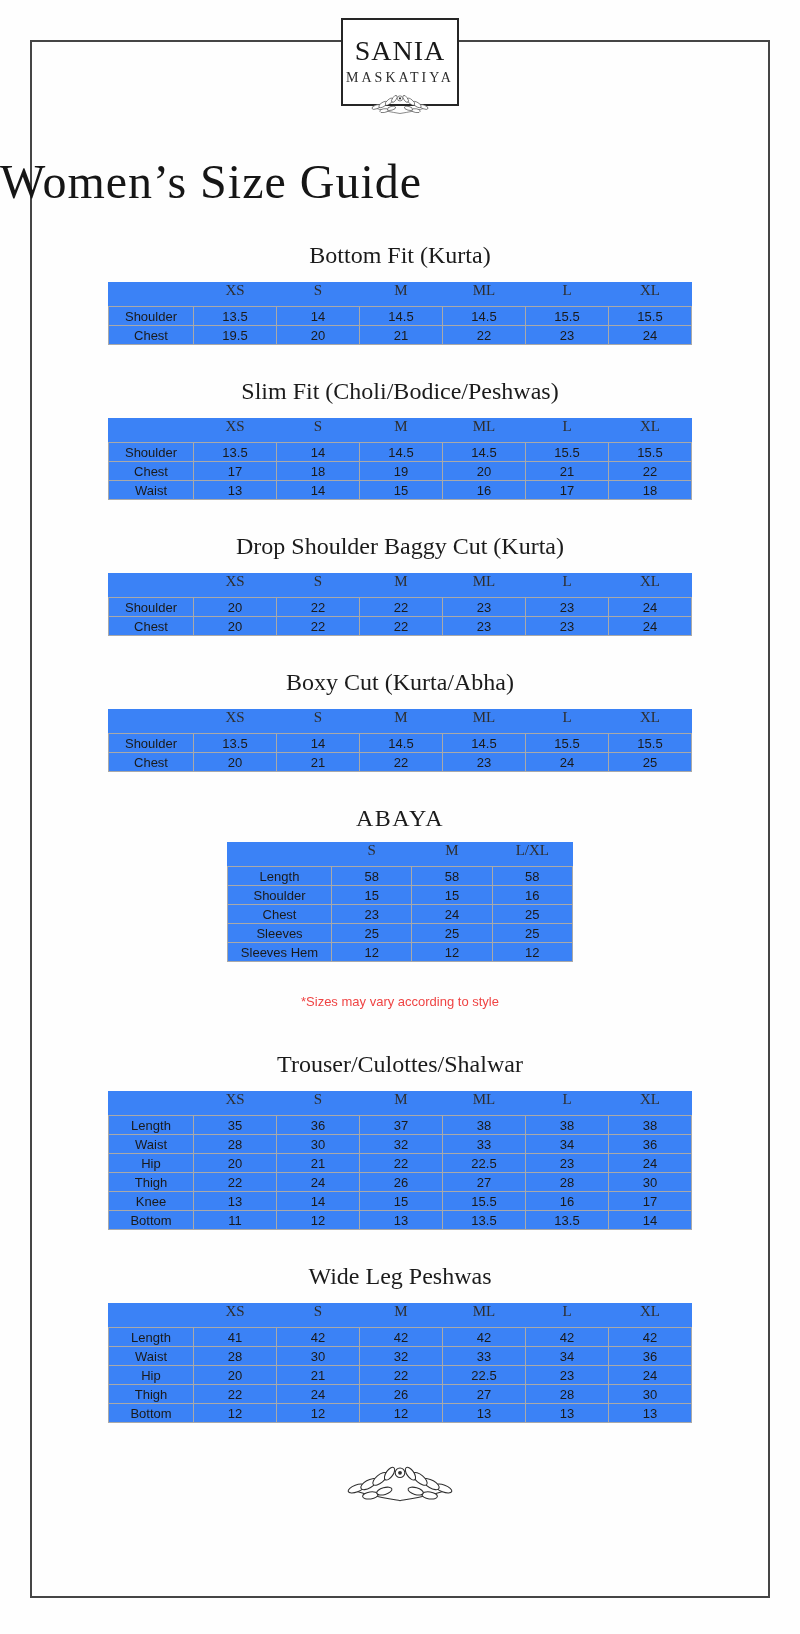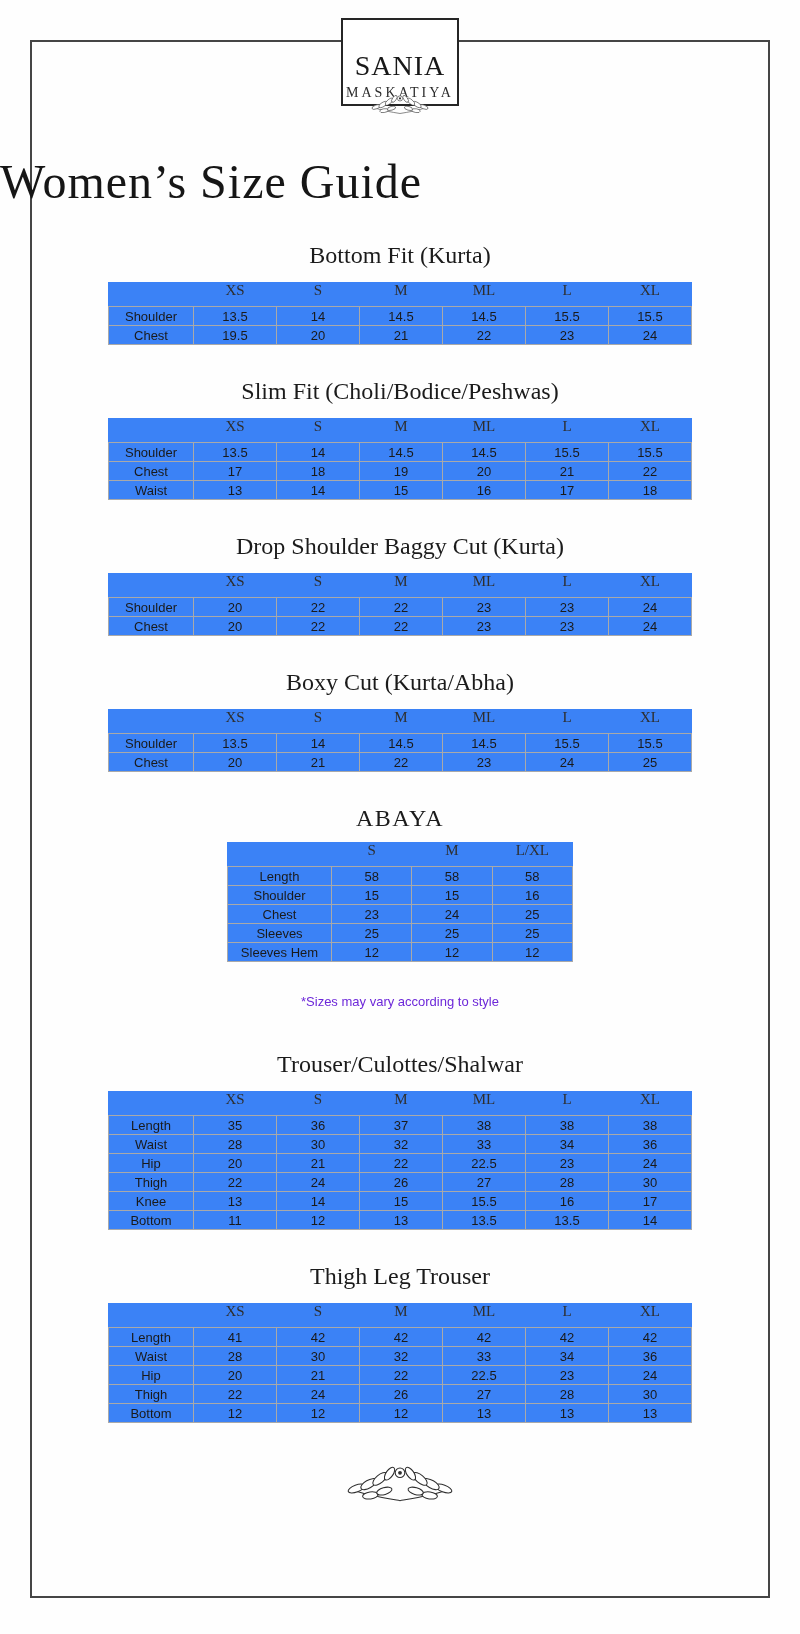--- a/index.html
+++ b/index.html
@@ -25,21 +25,21 @@
     z-index:1;
   }
   
   .brand { position:relative; text-align:center; padding-top:18px; z-index:2; }
   .logo-box {
     position:relative;
     display:inline-block;
     width:118px; height:88px;
     border:2px solid #262626;
     background:#fff;
-    padding-top:31px;
+    padding-top:16px;
   }
   .brand-name {
     font-family:"Liberation Serif", serif;
     font-size:28px;
     letter-spacing:1px;
     color:#181818;
     line-height:1.05;
   }
   .brand-sub {
     font-family:"Liberation Serif", serif;
@@ -100,21 +100,21 @@
     font-weight:400;
     color:#1a1a1a;
     height:19px;
     padding:0 2px;
     text-align:center;
     vertical-align:middle;
   }
   .note {
     position:relative; z-index:2;
     font-size:13px;
-    color:#6d28d9;
+    color:#ef4444;
     text-align:center;
     margin-top:32px;
   }
   .note + .table-block { margin-top:42px; }
   
   .footer { position:relative; z-index:2; text-align:center; margin-top:40px; }
   .footer-ornament { width:122px; height:44px; fill:#ffffff; stroke:#2e2e2e; }
   .defs-holder { position:absolute; width:0; height:0; overflow:hidden; }
 </style>
 </head>
@@ -426,21 +426,21 @@
             <td class="val">12</td>
             <td class="val">13</td>
             <td class="val">13.5</td>
             <td class="val">13.5</td>
             <td class="val">14</td>
           </tr>
         </tbody>
       </table>
     </section>
   <section class="table-block">
-      <h2 class="table-title">Thigh Leg Trouser</h2>
+      <h2 class="table-title">Wide Leg Peshwas</h2>
       <table class="size-table">
         <thead>
           <tr>
             <th class="corner"></th>
             <th class="size-col">XS</th>
             <th class="size-col">S</th>
             <th class="size-col">M</th>
             <th class="size-col">ML</th>
             <th class="size-col">L</th>
             <th class="size-col">XL</th>

